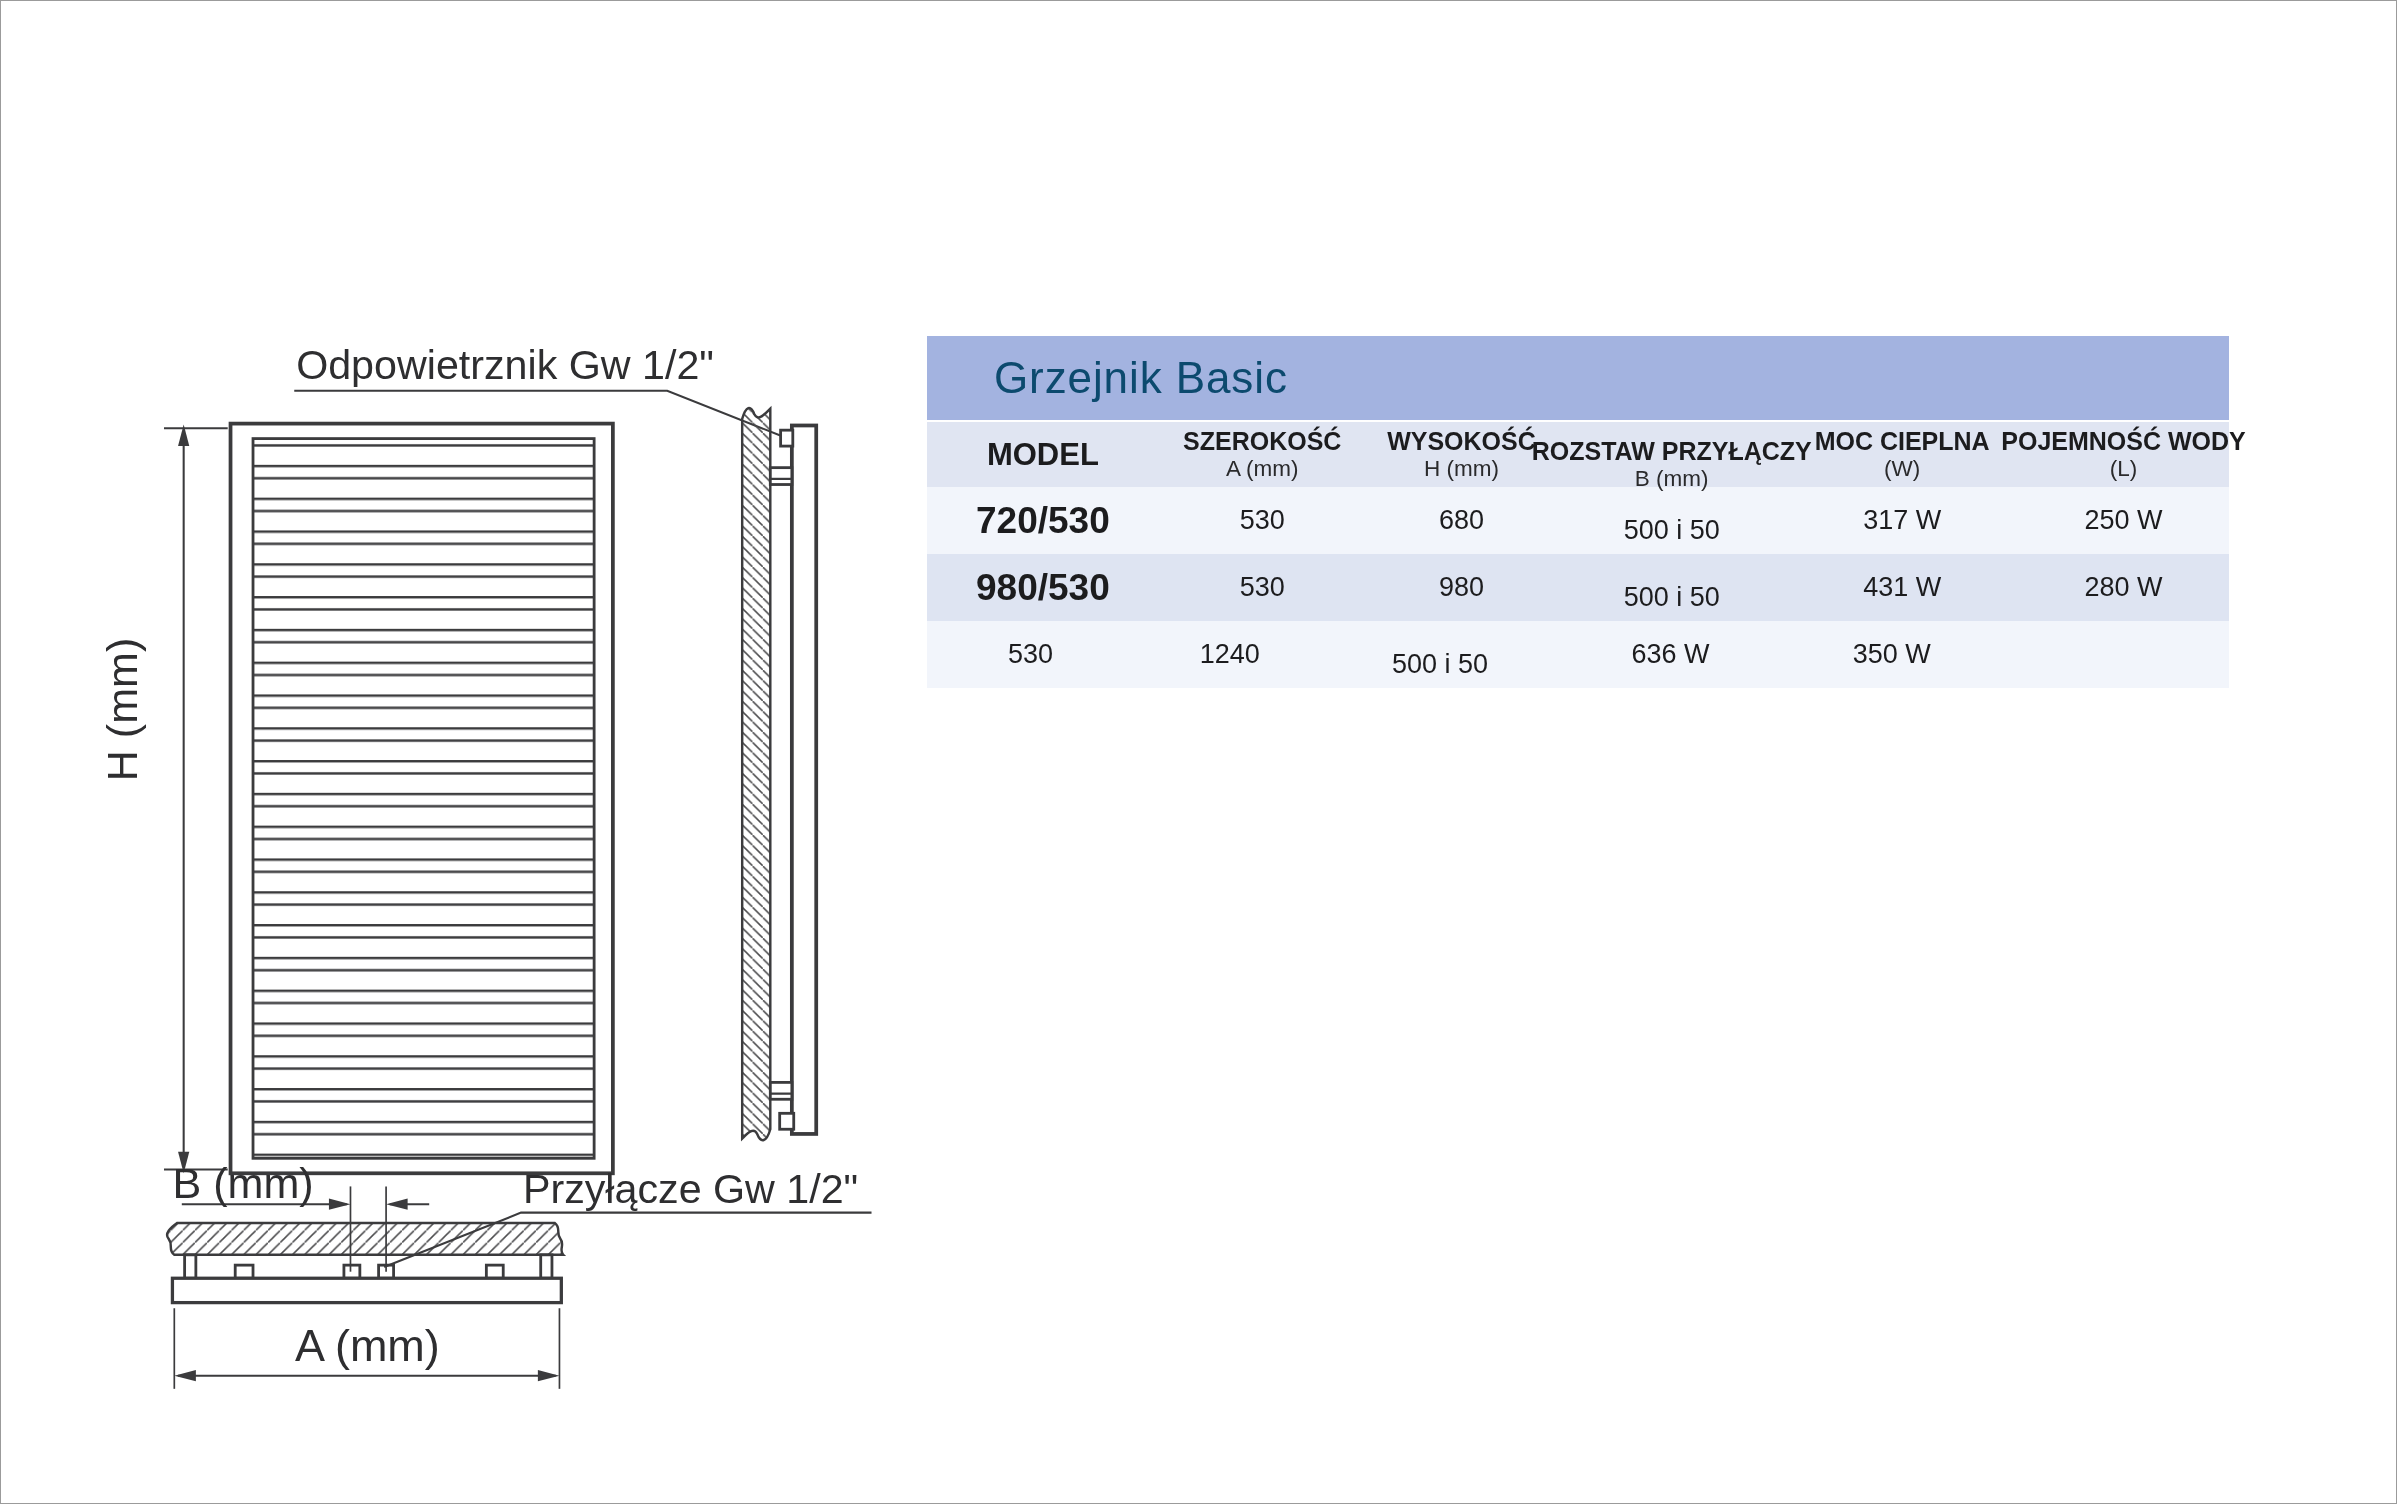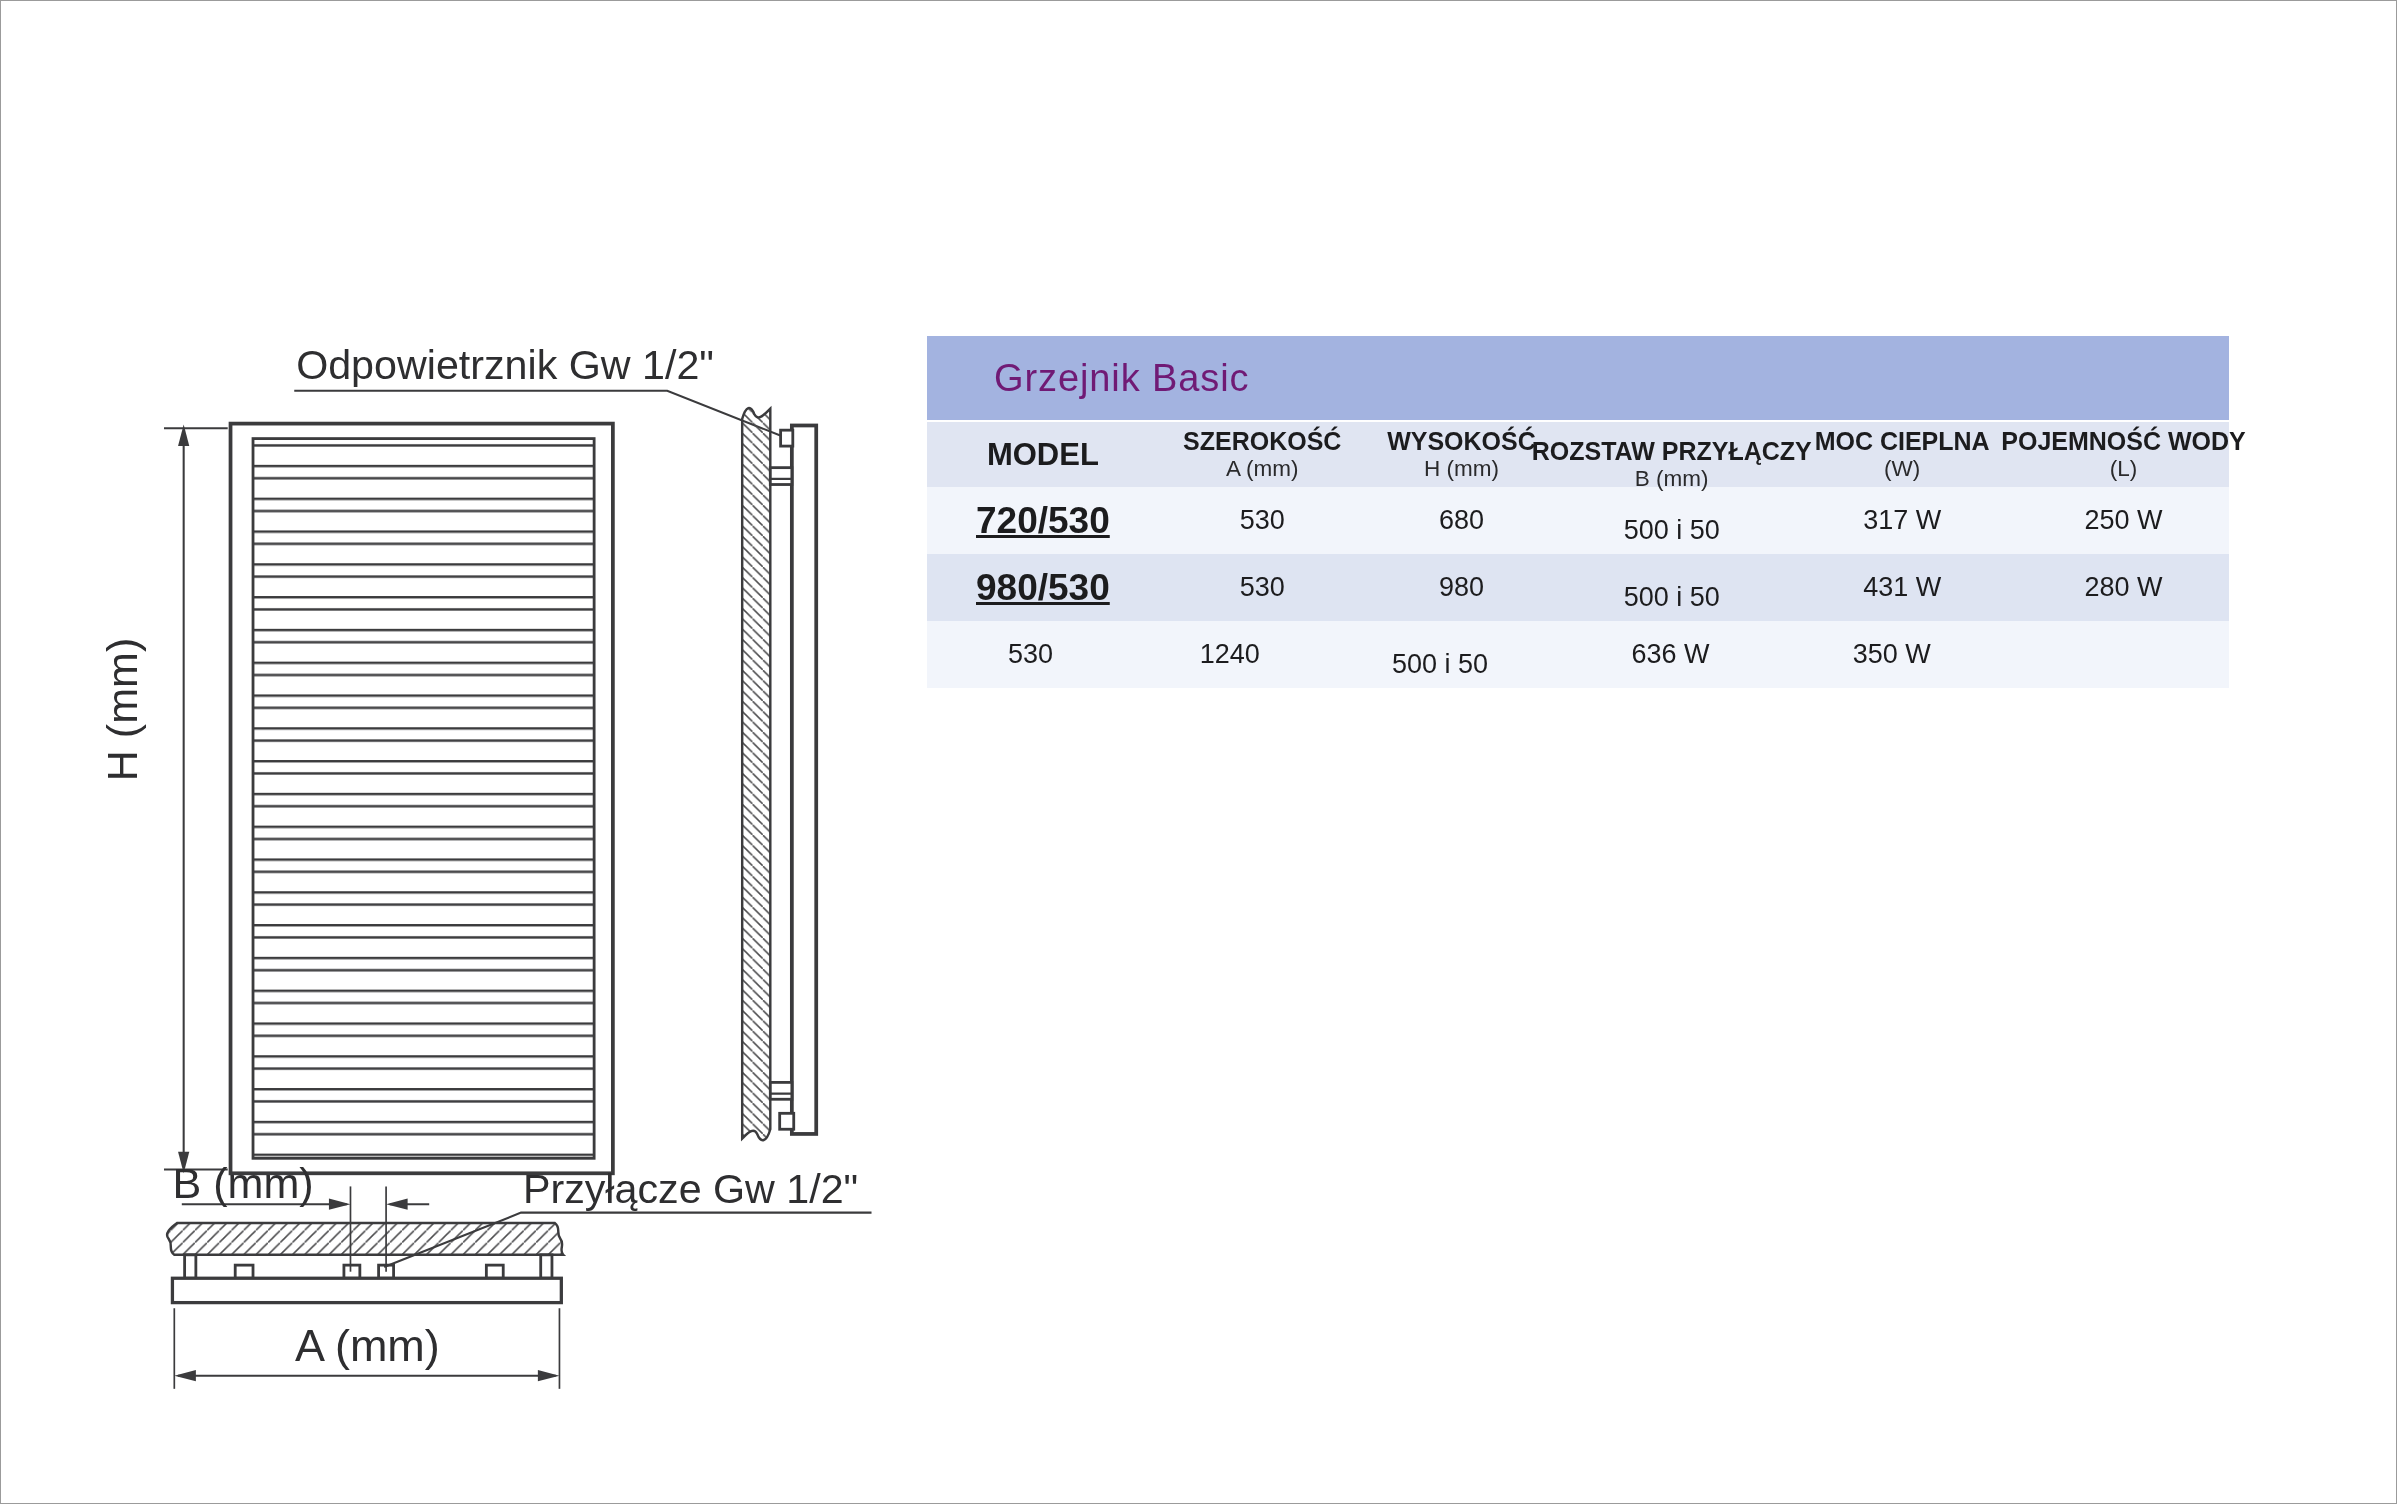--- a/index.html
+++ b/index.html
@@ -4,35 +4,35 @@
 <style>
   html,body{margin:0;padding:0;background:#fff;}
   body{width:2399px;height:1506px;position:relative;overflow:hidden;
        font-family:"Liberation Sans",sans-serif;}
   .page-frame{position:absolute;left:0;top:0;width:2395px;height:1502px;
        border:1.9px solid #9b9b9b;background:#ffffff;}
   svg text{fill:#2e2e30;}
 
   
   .spec-table{position:absolute;left:927px;top:336px;width:1302px;}
-  .tbl-title{height:86px;background:#a3b3e0;color:#701a75;display:flex;
-       align-items:center;padding-left:67px;font-size:38px;letter-spacing:0.9px;
+  .tbl-title{height:86px;background:#a3b3e0;color:#0c4a6e;display:flex;
+       align-items:center;padding-left:67px;font-size:44px;letter-spacing:0.9px;
        border-bottom:2.8px solid #ffffff;box-sizing:border-box;}
   .tbl-head{height:65px;background:#e0e5f2;display:flex;}
   .hcell{display:flex;flex-direction:column;align-items:center;justify-content:center;
        text-align:center;line-height:1.15;}
   .hmain{font-size:25px;font-weight:bold;color:#1c1c1e;white-space:nowrap;}
   .hsub{font-size:22.5px;color:#2a2a2c;}
   .hcell.model-h .hmain{font-size:31px;}
   .tbl-row{height:67px;display:flex;}
   .row-light{background:#f2f5fb;}
   .row-dark{background:#dee4f2;}
   .dcell{display:flex;align-items:center;justify-content:center;
        font-size:27px;color:#1c1c1e;}
-  .dcell.model-c{font-weight:bold;font-size:37px;text-decoration:underline;}
+  .dcell.model-c{font-weight:bold;font-size:37px;}
   
   .c1{width:17.8%;} .c2{width:15.9%;} .c3{width:14.7%;}
   .c4{width:17.6%;margin-top:20px;} .c5{width:17.8%;} .c6{width:16.2%;}
 </style>
 </head>
 <body>
 
 <div class="page-frame"></div>
 
 <svg width="2399" height="1506" viewBox="0 0 2560 1607" style="position:absolute;left:0;top:0;">

